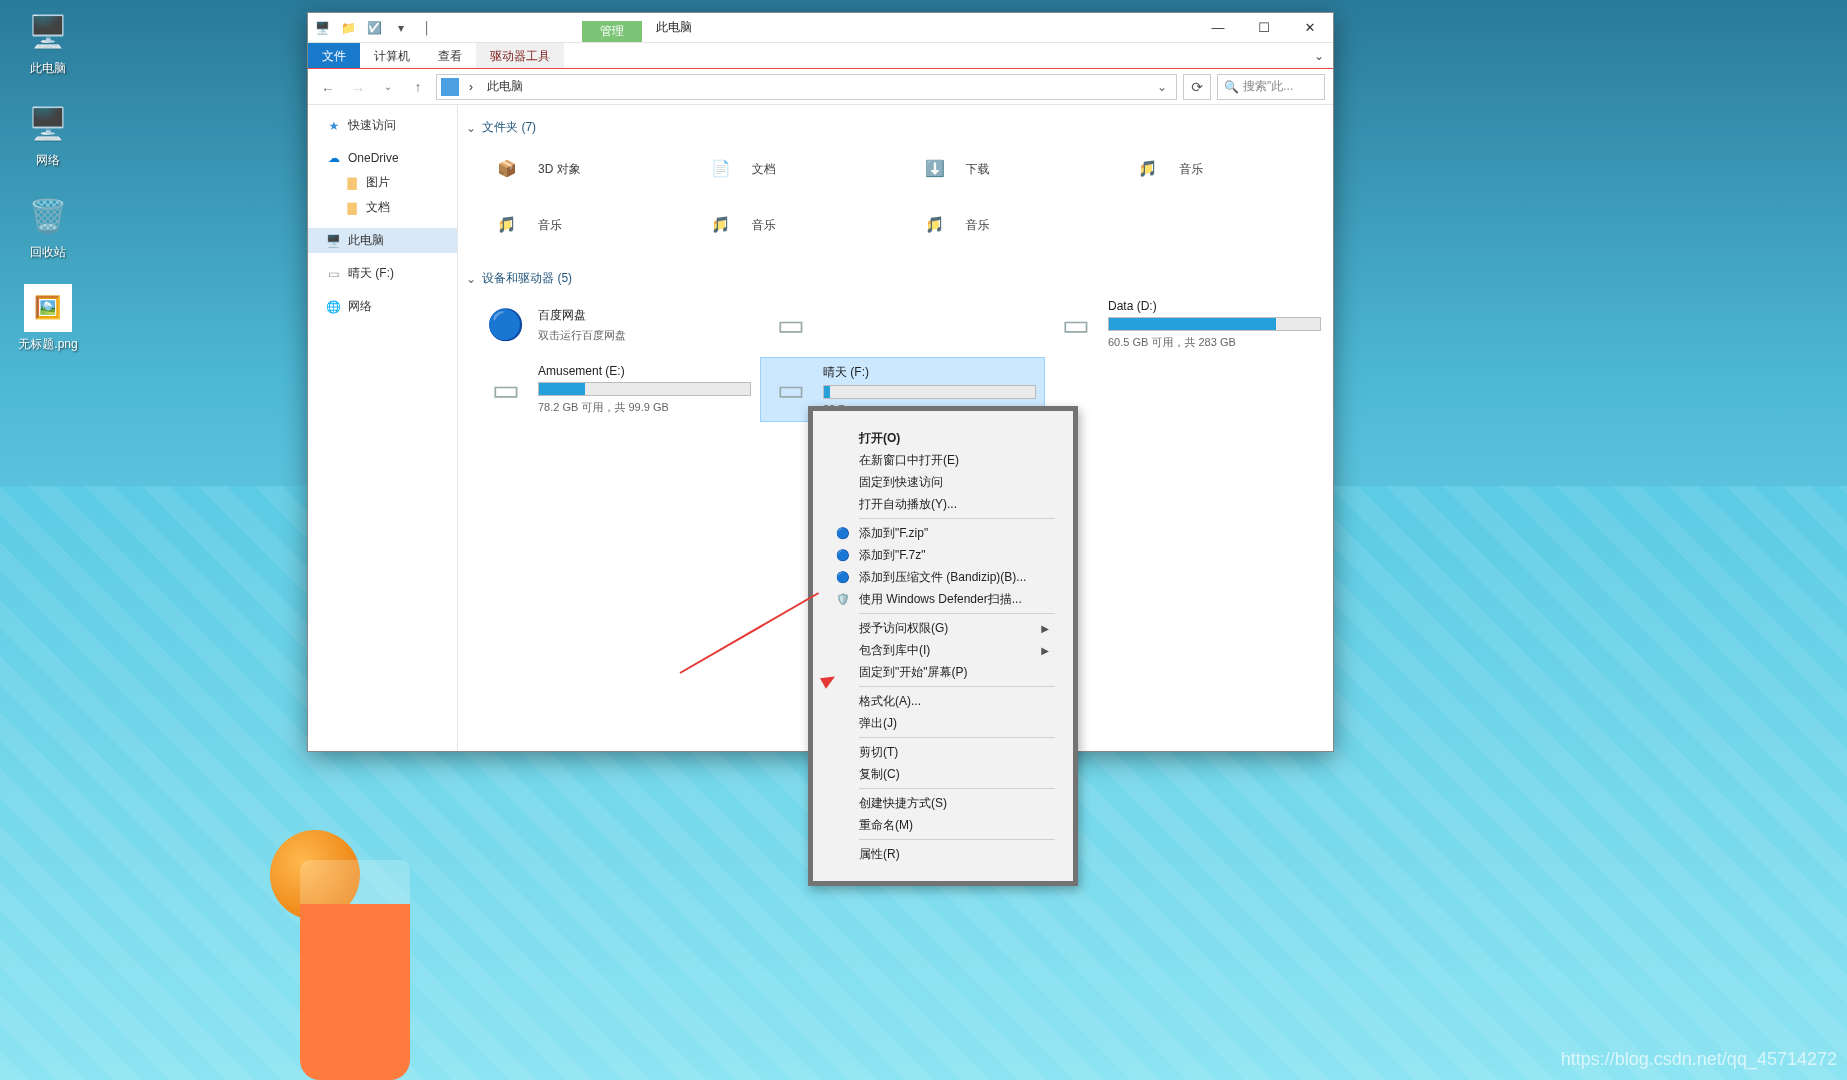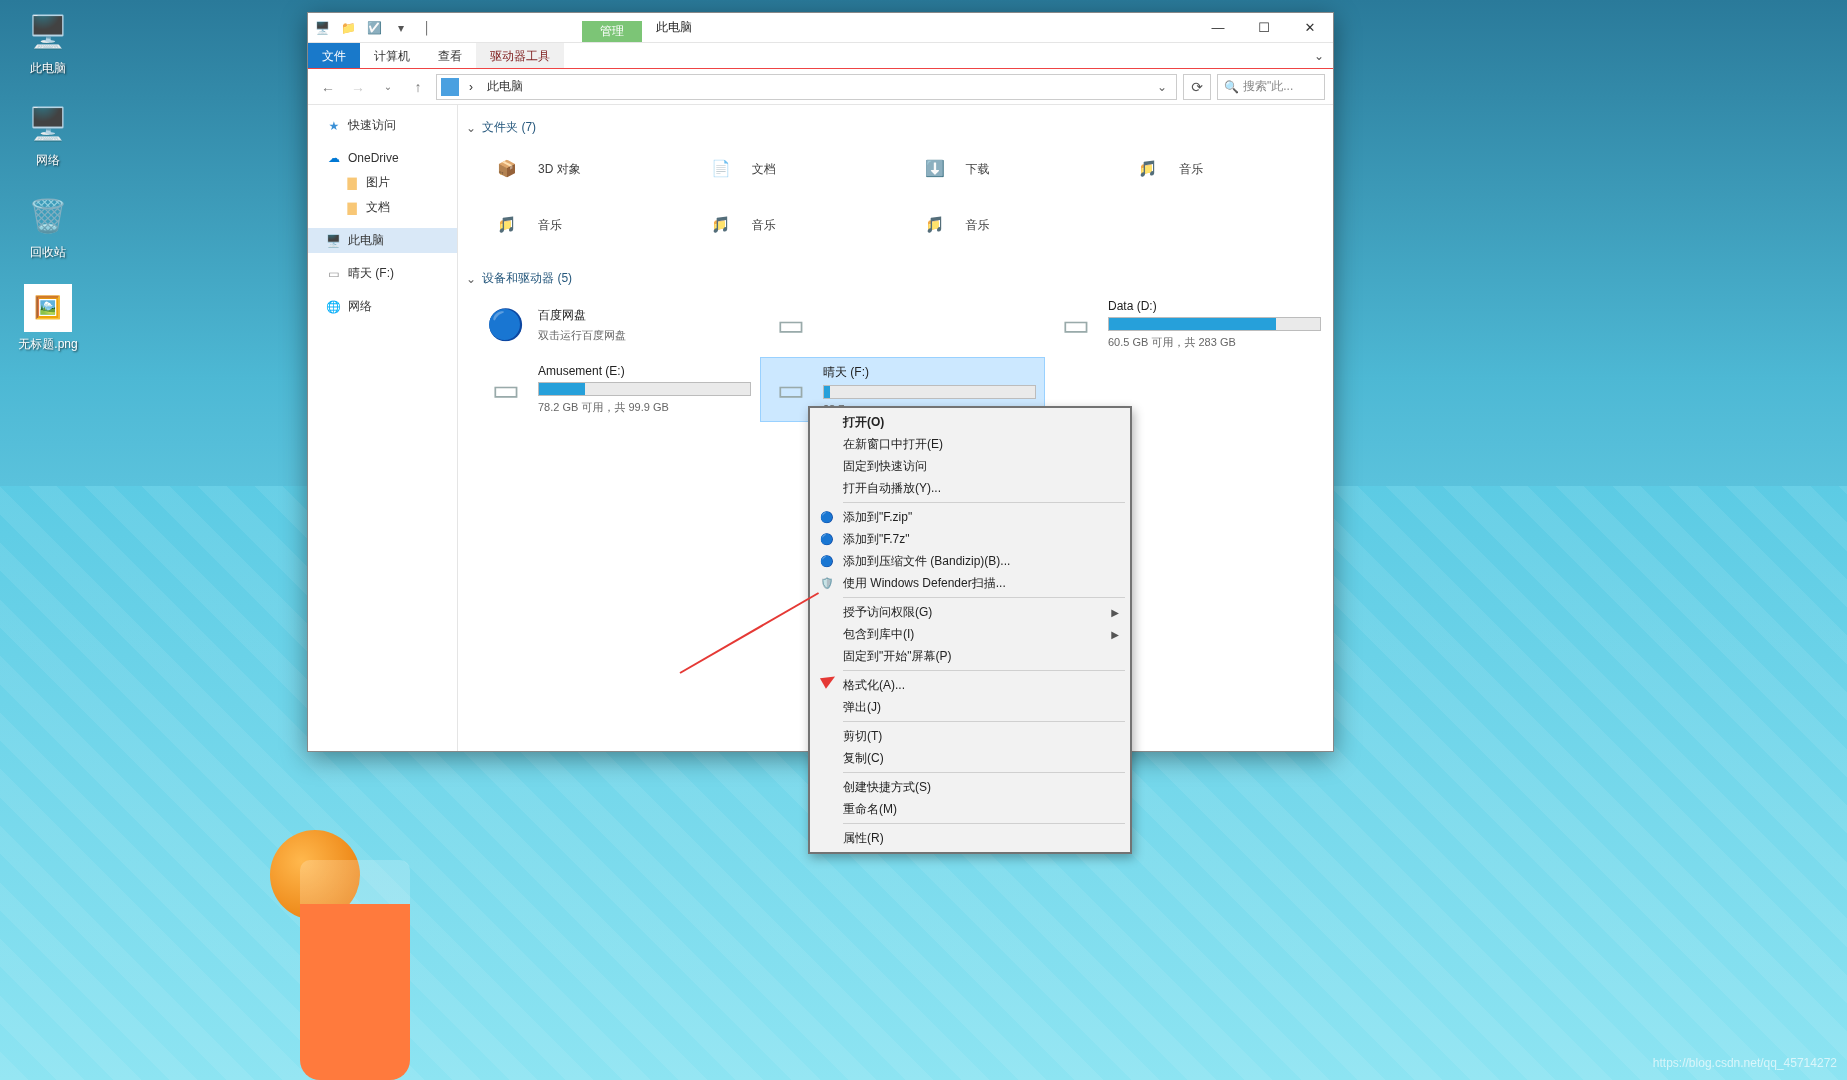--- a/index.html
+++ b/index.html
@@ -49,28 +49,28 @@
 .drive.sel{background:#cce8ff;outline:1px solid #99d1ff}
 .dico{width:44px;height:44px;display:flex;align-items:center;justify-content:center;font-size:30px}
 .dbody{flex:1;min-width:0}
 .dname{color:#222;margin-bottom:4px}
 .dbar{height:14px;background:#eaeaea;border:1px solid #bcbcbc;position:relative;margin-bottom:4px}
 .dfill{position:absolute;top:0;left:0;bottom:0;background:#26a0da}
 .dinfo{color:#666;font-size:11px}
 .statusbar{height:24px;border-top:1px solid #e5e5e5;display:flex;align-items:center;padding:0 10px;gap:24px;color:#444}
 .statusbar .viewbtns{margin-left:auto;display:flex;gap:4px}
 .statusbar .viewbtns span{width:20px;height:18px;border:1px solid #ccc;display:flex;align-items:center;justify-content:center;font-size:10px}
-.ctxmenu{position:absolute;left:808px;top:406px;width:324px;background:#f2f2f2;border:2px solid #737373;box-shadow:2px 4px 10px rgba(0,0,0,.3);padding:3px}
+.ctxmenu{position:absolute;left:808px;top:406px;width:270px;background:#f2f2f2;border:5px solid #737373;box-shadow:2px 4px 10px rgba(0,0,0,.3);padding:16px}
 .ctxitem{display:flex;align-items:center;height:22px;padding:0 8px 0 30px;position:relative;color:#222}
 .ctxitem .iico{position:absolute;left:6px;width:16px;height:16px;display:flex;align-items:center;justify-content:center;font-size:11px}
 .ctxitem .arrow{margin-left:auto;color:#555;font-size:10px}
 .ctxsep{height:1px;background:#d0d0d0;margin:3px 2px 3px 30px}
 .arrowline{position:absolute;left:680px;top:672px;width:160px;height:2px;background:#e53935;transform-origin:left center;transform:rotate(-30deg)}
 .arrowhead{position:absolute;left:822px;top:674px;width:0;height:0;border-left:14px solid #e53935;border-top:6px solid transparent;border-bottom:6px solid transparent;transform:rotate(-30deg)}
-.watermark{position:absolute;right:10px;bottom:10px;color:rgba(255,255,255,.65);font-size:12px}
+.watermark{position:absolute;right:10px;bottom:10px;color:rgba(255,255,255,.65);font-size:18px}
 .poolwave{position:absolute;left:0;right:0;bottom:0;height:55%;background:repeating-linear-gradient(45deg,rgba(255,255,255,.08) 0 20px,rgba(255,255,255,0) 20px 40px),linear-gradient(180deg,#5ccbe4 0%,#8de4f2 100%)}
 .orange{position:absolute;left:270px;bottom:160px;width:90px;height:90px;background:radial-gradient(circle at 35% 35%,#ffb84d,#e67300);border-radius:50%}
 .drink{position:absolute;left:300px;bottom:0;width:110px;height:220px;background:linear-gradient(180deg,rgba(255,255,255,.2) 0 20%,#ff7a3d 20% 100%);border-radius:10px 10px 20px 20px}
 </style>
 </head>
 <body>
 
 <div class="poolwave"></div>
 <div class="orange"></div>
 <div class="drink"></div>

